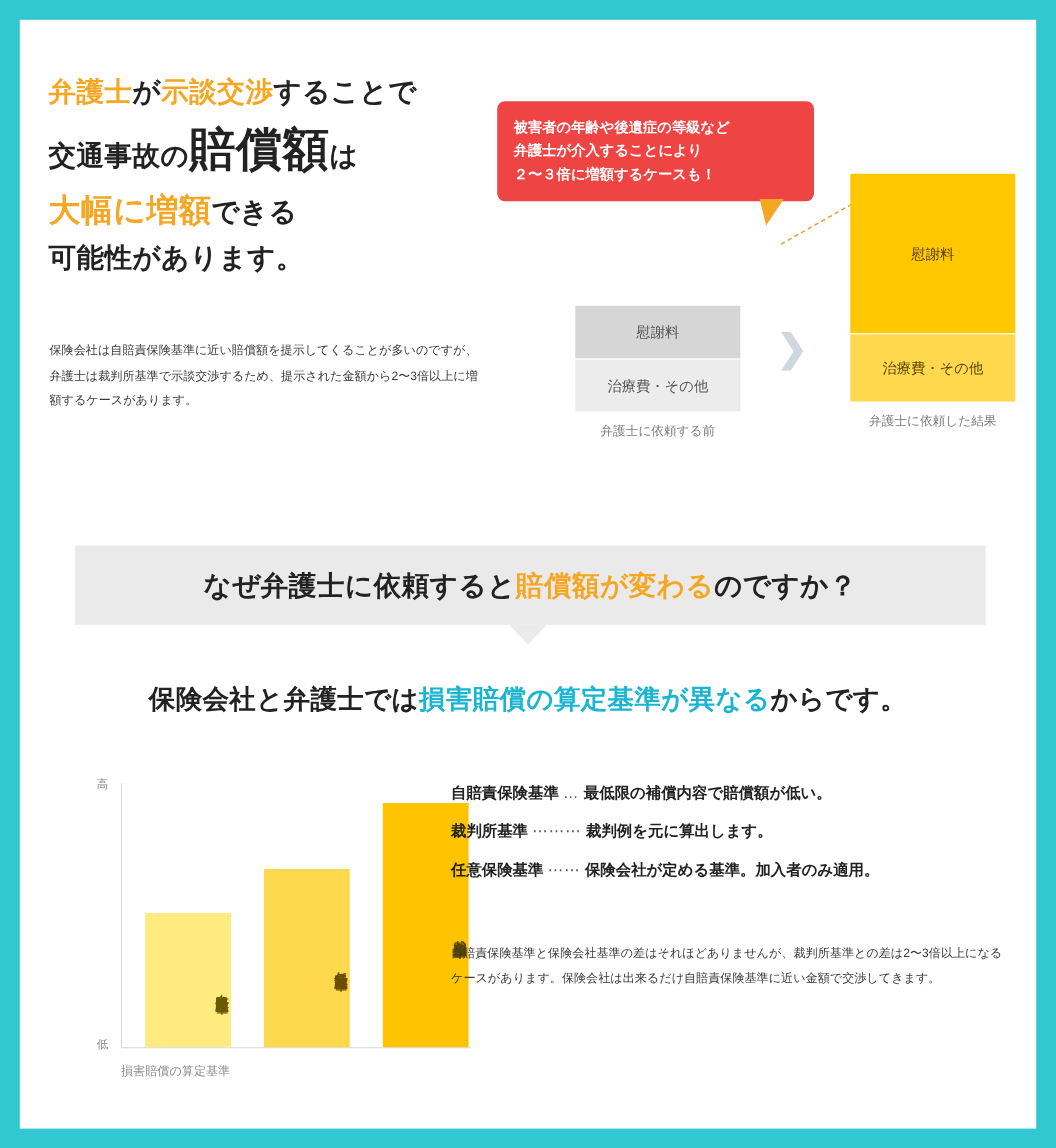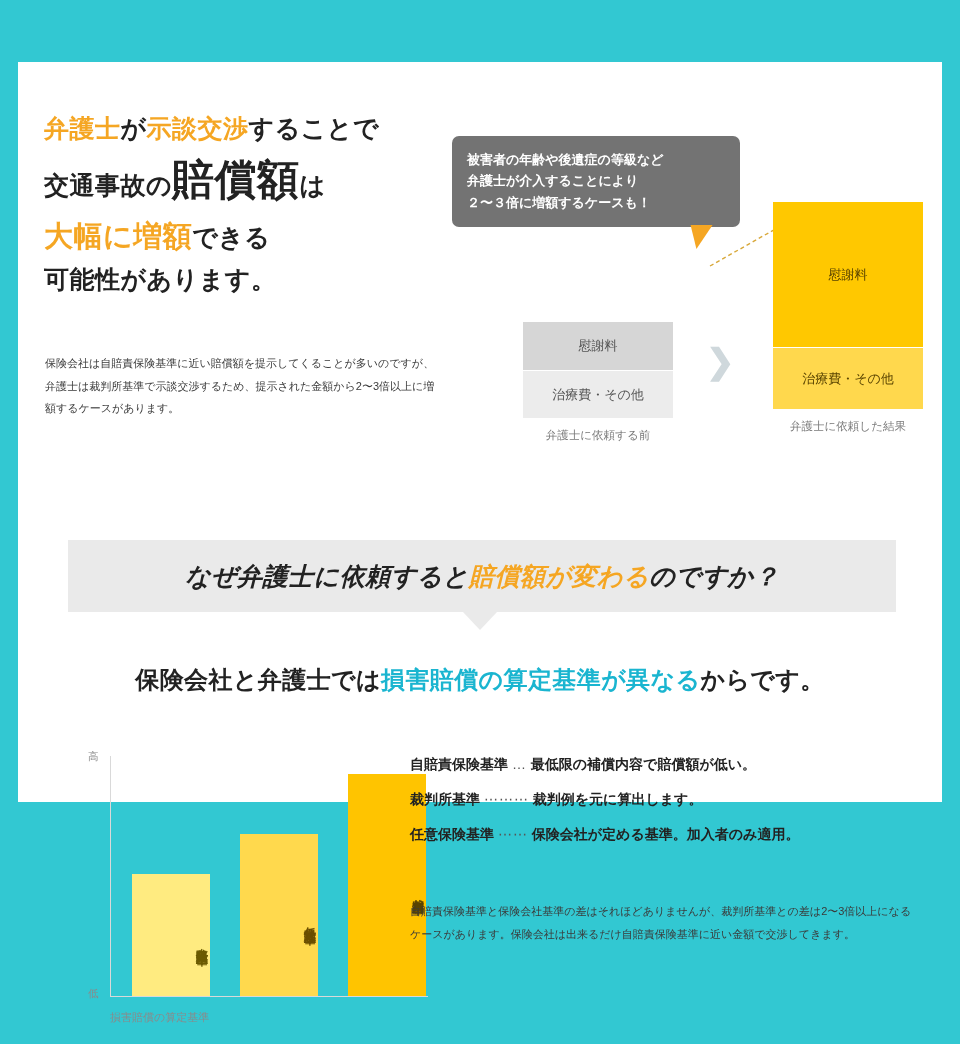--- a/index.html
+++ b/index.html
@@ -6,23 +6,22 @@
   html, body { margin:0; padding:0; }
   body {
     width: 960px; height: 1044px;
     background: #32c8d2;
     font-family: "Liberation Sans", sans-serif;
     overflow: hidden;
   }
   .page {
     position: absolute;
     left: 18px; top: 18px;
-    width: 924px; height: 740px;
+    width: 924px; height: 1008px;
     background: #ffffff;
-    margin-top: 44px;
   }
 
   
   .top { position: relative; width: 924px; height: 420px; }
 
   .headline { position: absolute; left: 26px; top: 48px; width: 420px; }
   .h-line { font-weight: bold; color: #222; letter-spacing: 0.5px; line-height: 1.45; }
   .h1 { font-size: 25px; }
   .h2 { font-size: 25px; margin-top: 4px; }
   .h3 { font-size: 25px; margin-top: 4px; }
@@ -32,21 +31,21 @@
   .big-or { color: #f5a623; font-size: 29px; }
 
   .lead {
     position: absolute; left: 27px; top: 290px; width: 400px;
     font-size: 11px; line-height: 2.05; color: #3a3a3a;
   }
 
   
   .bubble {
     position: absolute; left: 434px; top: 74px; width: 288px;
-    background: #737373; color: #fff; border-radius: 7px;
+    background: #ef4444; color: #fff; border-radius: 7px;
     padding: 13px 15px 14px 15px;
     font-size: 13px; line-height: 1.65; font-weight: bold;
   }
   .bubble .tail {
     position: absolute; right: 30px; bottom: -22px;
     width: 0; height: 0;
     border-left: 11px solid transparent;
     border-right: 11px solid transparent;
     border-top: 24px solid #f5a623;
     transform: skewX(-12deg);
@@ -71,21 +70,21 @@
     text-align:center; font-size:11.5px; color:#7b7b7b; margin-top:10px;
   }
   .arrow-gt {
     position:absolute; left:688px; top:282px;
     font-size: 34px; color:#cfd8dc; font-weight:bold; line-height:1;
   }
 
   
   .qband {
     position:absolute; left:50px; top:478px; width:828px; height:72px;
-    background:#eaeaea; display:flex; align-items:center; justify-content:center;font-style:italic;
+    background:#eaeaea; display:flex; align-items:center; justify-content:center;
   }
   .qband span { font-size:25px; font-weight:bold; color:#222; letter-spacing:0.5px; }
   .qband .hi { color:#f5a623; }
   .qnotch {
     position:absolute; left:50%; top:550px; margin-left:-17px;
     width:0;height:0;
     border-left:17px solid transparent;
     border-right:17px solid transparent;
     border-top:18px solid #eaeaea;
   }

